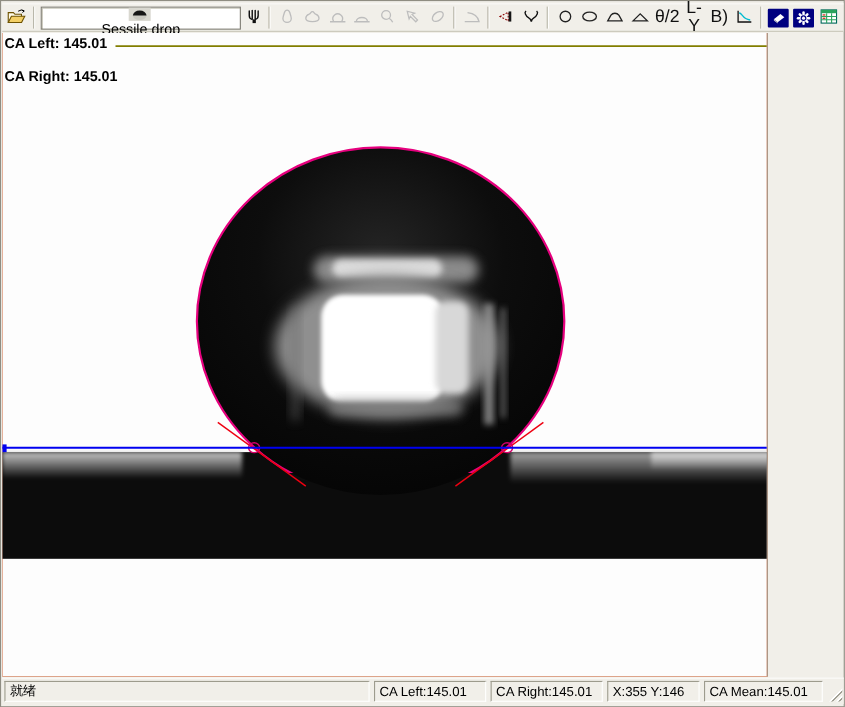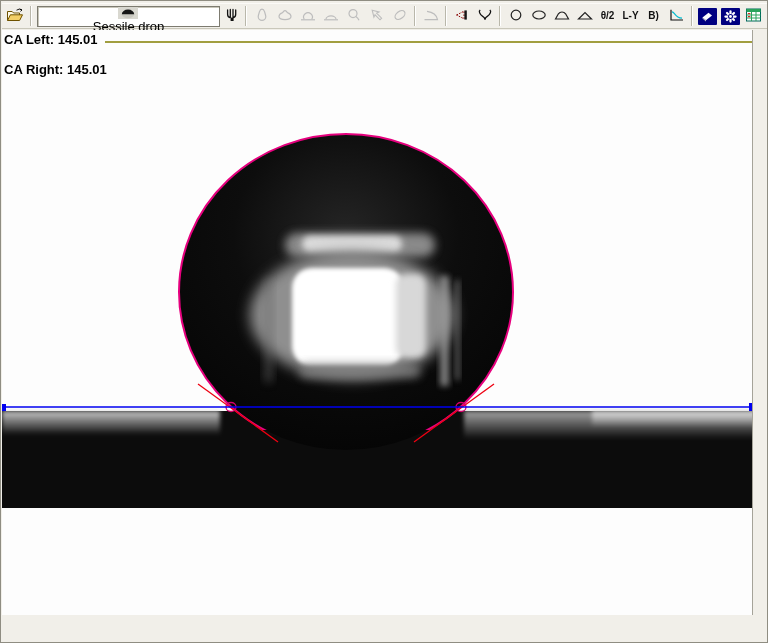--- a/index.html
+++ b/index.html
@@ -15,39 +15,39 @@
     background:#f1efe9;border-top:1px solid #fbfaf7;border-bottom:1px solid #c9c7ba;
     display:flex;align-items:center;padding:0 2px;
   }
   .tb-btn{
     width:24px;height:22px;display:flex;align-items:center;justify-content:center;
     background:transparent;border:1px solid transparent;padding:0;margin:0 1px;
   }
   .tb-btn.narrow{width:21px;}
   .tb-sep{width:2px;height:20px;margin:0 3px;
     border-left:1px solid #b9b7aa;border-right:1px solid #ffffff;}
-  .tb-txt{font-size:10px;font-weight:bold;color:#111;line-height:1;}
+  .tb-txt{font-size:16px;font-weight:normal;color:#111;line-height:1;}
   .combo{
     width:212px;height:21px;background:#fff;display:flex;align-items:center;
     border:1px solid #7d7b70;box-shadow:inset 1px 1px 0 #c9c7ba;margin:0 2px;flex-direction:column;
   }
   .combo-chip{width:20px;height:15px;margin:0 3px 0 2px;background:#d9d8d0;
     display:flex;align-items:center;justify-content:center;}
   .combo-text{flex:1;font-size:13px;color:#000;}
   .combo-arrow{
     width:17px;height:17px;margin-right:1px;background:#ece9dc;
     border:1px solid #fff;border-right-color:#8a887c;border-bottom-color:#8a887c;
     display:flex;align-items:center;justify-content:center;
   }
   .combo-arrow:after{content:"";width:0;height:0;border:3.5px solid transparent;
     border-top:4.5px solid #000;margin-top:4px;}
   .navy-ico{width:19px;height:17px;background:#000080;display:flex;align-items:center;justify-content:center;border-radius:1px;}
   
   .client{
-    position:absolute;left:1px;top:29px;width:751px;height:585px;
+    position:absolute;left:1px;top:29px;width:696px;height:585px;
     background:#c2410c;border-right:1px solid #a5a399;overflow:hidden;
   }
   .scene{position:absolute;left:0;top:0;}
   .ovl{position:absolute;left:2px;color:#000;font-size:13px;font-weight:bold;
     letter-spacing:0;line-height:16px;white-space:nowrap;}
   .ovl.l1{top:2px;} .ovl.l2{top:32px;}
   
   .statusbar{
     position:absolute;left:1px;bottom:2px;width:766px;height:24px;
     background:#f1efe9;border-top:1px solid #fdfcfa;
@@ -356,14 +356,22 @@
       <g>
         <line x1="103" y1="12" x2="753" y2="12" stroke="#827e00" stroke-width="1.6"></line>
         <line x1="752.5" y1="12" x2="752.5" y2="17" stroke="#827e00" stroke-width="1.6"></line>
       </g>
     </svg>
 
     <div class="ovl l1">CA Left: 145.01</div>
     <div class="ovl l2">CA Right: 145.01</div>
   </div>
 
+  <div class="statusbar">
+    <div class="sb-panel sb-ready">就绪</div>
+    <div class="sb-panel sb-fix w1">CA Left:145.01</div>
+    <div class="sb-panel sb-fix w2">CA Right:145.01</div>
+    <div class="sb-panel sb-fix w3">X:355 Y:146</div>
+    <div class="sb-panel sb-fix w4">CA Mean:145.01</div>
+    <div class="sb-grip"></div>
+  </div>
 
 </div>
 
 </body></html>

